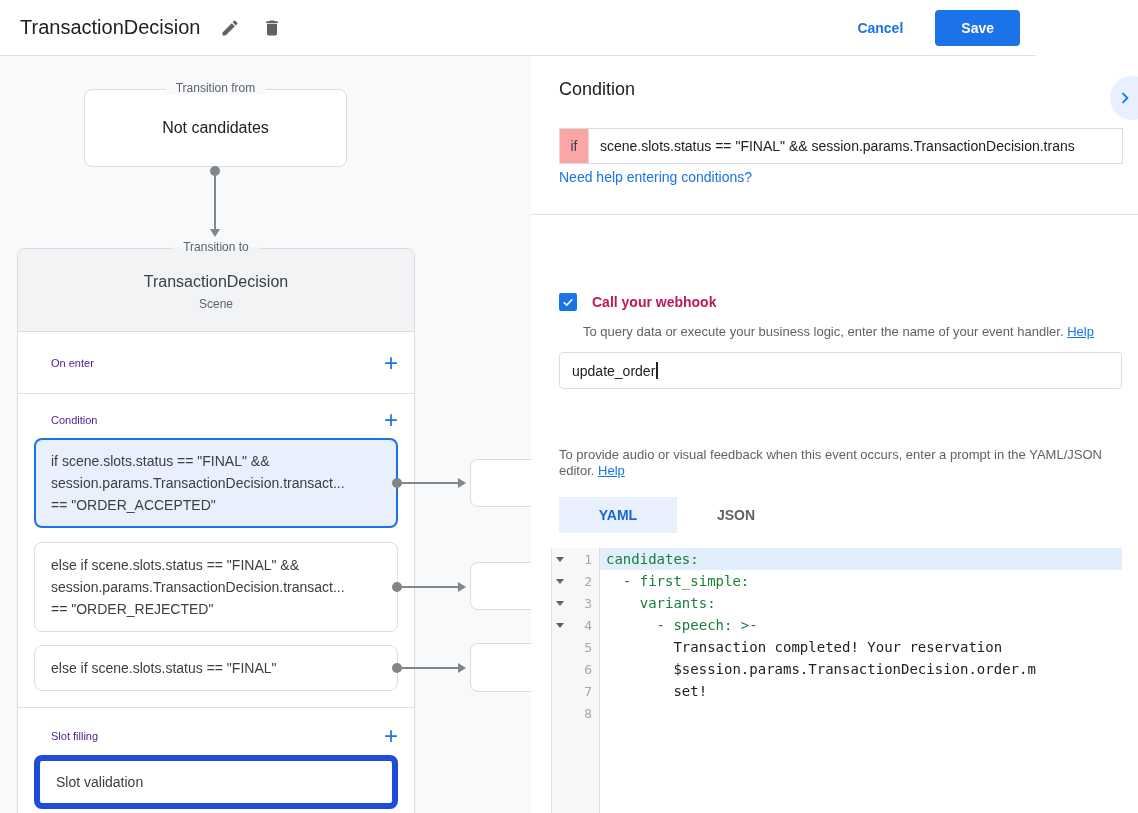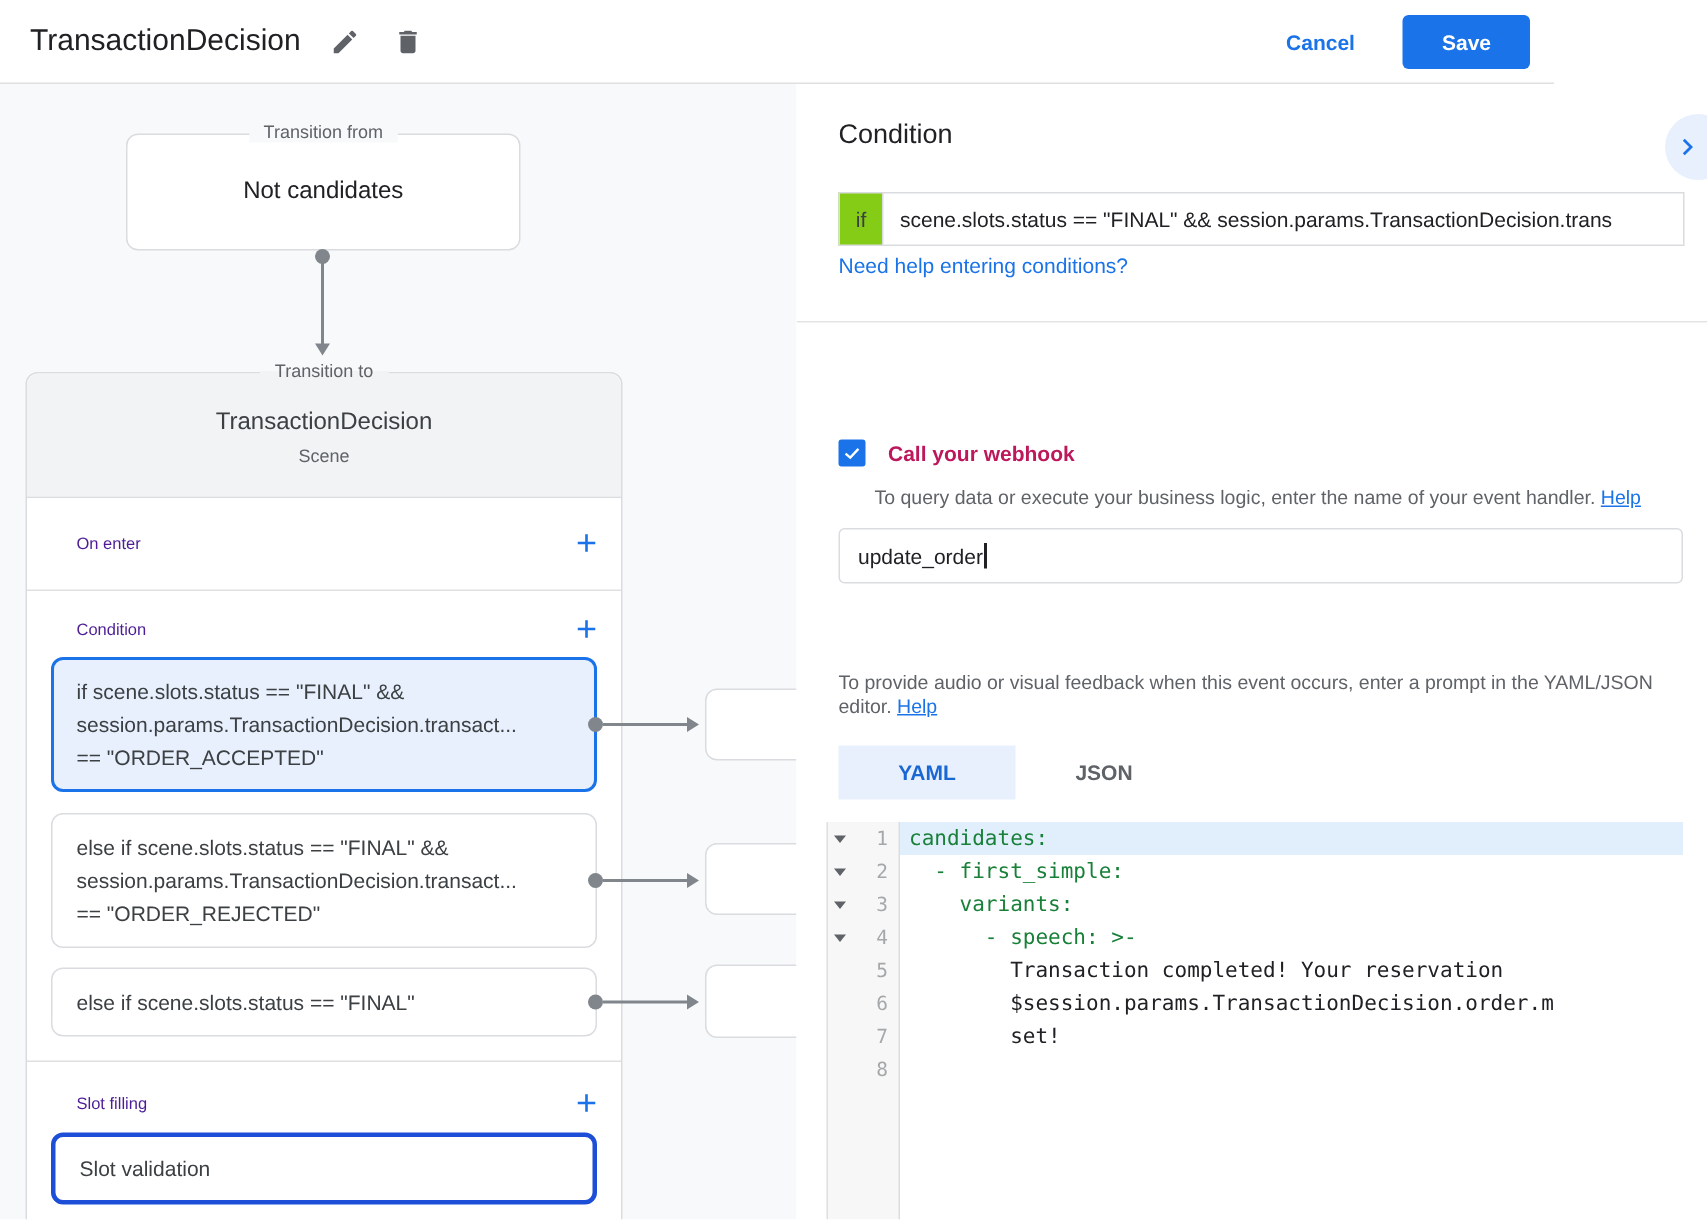--- a/index.html
+++ b/index.html
@@ -54,33 +54,33 @@
   .row-label { font-size:11px; color:#4c1d95; }
   .plus { color:#1a73e8; font-size:24px; font-weight:300; line-height:20px; cursor:pointer; }
   .section { padding:12px 16px 16px 16px; border-bottom:1px solid #e0e0e0; }
   .section.last { border-bottom:none; }
   .section-hdr { display:flex; align-items:center; justify-content:space-between;
     height:28px; padding-left:17px; }
   .cond-card { border:1px solid #dadce0; border-radius:8px; background:#fff;
     padding:11px 16px; font-size:14px; color:#3c4043; line-height:22px; margin-top:14px; }
   .cond-card.first { margin-top:4px; }
   .cond-card.selected { background:#e8f0fe; border:2px solid #1a73e8; padding:10px 15px; }
-  .slot-card { border:3px solid #1d4ed8; border-radius:8px; background:#fff;
+  .slot-card { border:6px solid #1d4ed8; border-radius:8px; background:#fff;
     padding:13px 16px; font-size:14px; color:#3c4043; margin-top:5px; }
 
   
   .detail { position:absolute; top:56px; left:531px; width:607px; height:757px;
     background:#fff; overflow:hidden; }
   .dt-heading { position:absolute; top:23px; left:28px; font-size:18px; color:#202124; }
   .chev-btn { position:absolute; top:20px; right:-16px; width:44px; height:44px;
     border-radius:50%; background:#e8f0fe; border:none; cursor:pointer;
     display:flex; align-items:center; justify-content:center; }
   .chev-btn svg { width:22px; height:22px; fill:#1a73e8; margin-right:14px; }
   .if-row { position:absolute; top:72px; left:28px; right:15px; height:36px; display:flex; }
-  .if-cell { width:29px; background:#84cc16; border:1px solid #dadce0; border-right:none;
+  .if-cell { width:29px; background:#fca5a5; border:1px solid #dadce0; border-right:none;
     display:flex; align-items:center; justify-content:center; font-size:14px; color:#3c4043; }
   .if-input { flex:1; border:1px solid #dadce0; background:#fff; font-size:14px;
     color:#202124; padding:0 11px; display:flex; align-items:center;
     white-space:nowrap; overflow:hidden; }
   .link { color:#1a73e8; font-size:14px; text-decoration:none; cursor:pointer; }
   .need-help { position:absolute; top:113px; left:28px; }
   .dt-divider { position:absolute; top:158px; left:0; right:0; height:1px; background:#e4e4e4; }
   .when-title { position:absolute; top:191px; left:28px; font-size:18px; color:#202124; }
   .cb-row { position:absolute; left:28px; display:flex; align-items:center; gap:15px; }
   .checkbox { width:18px; height:18px; background:#1a73e8; border-radius:2px;

